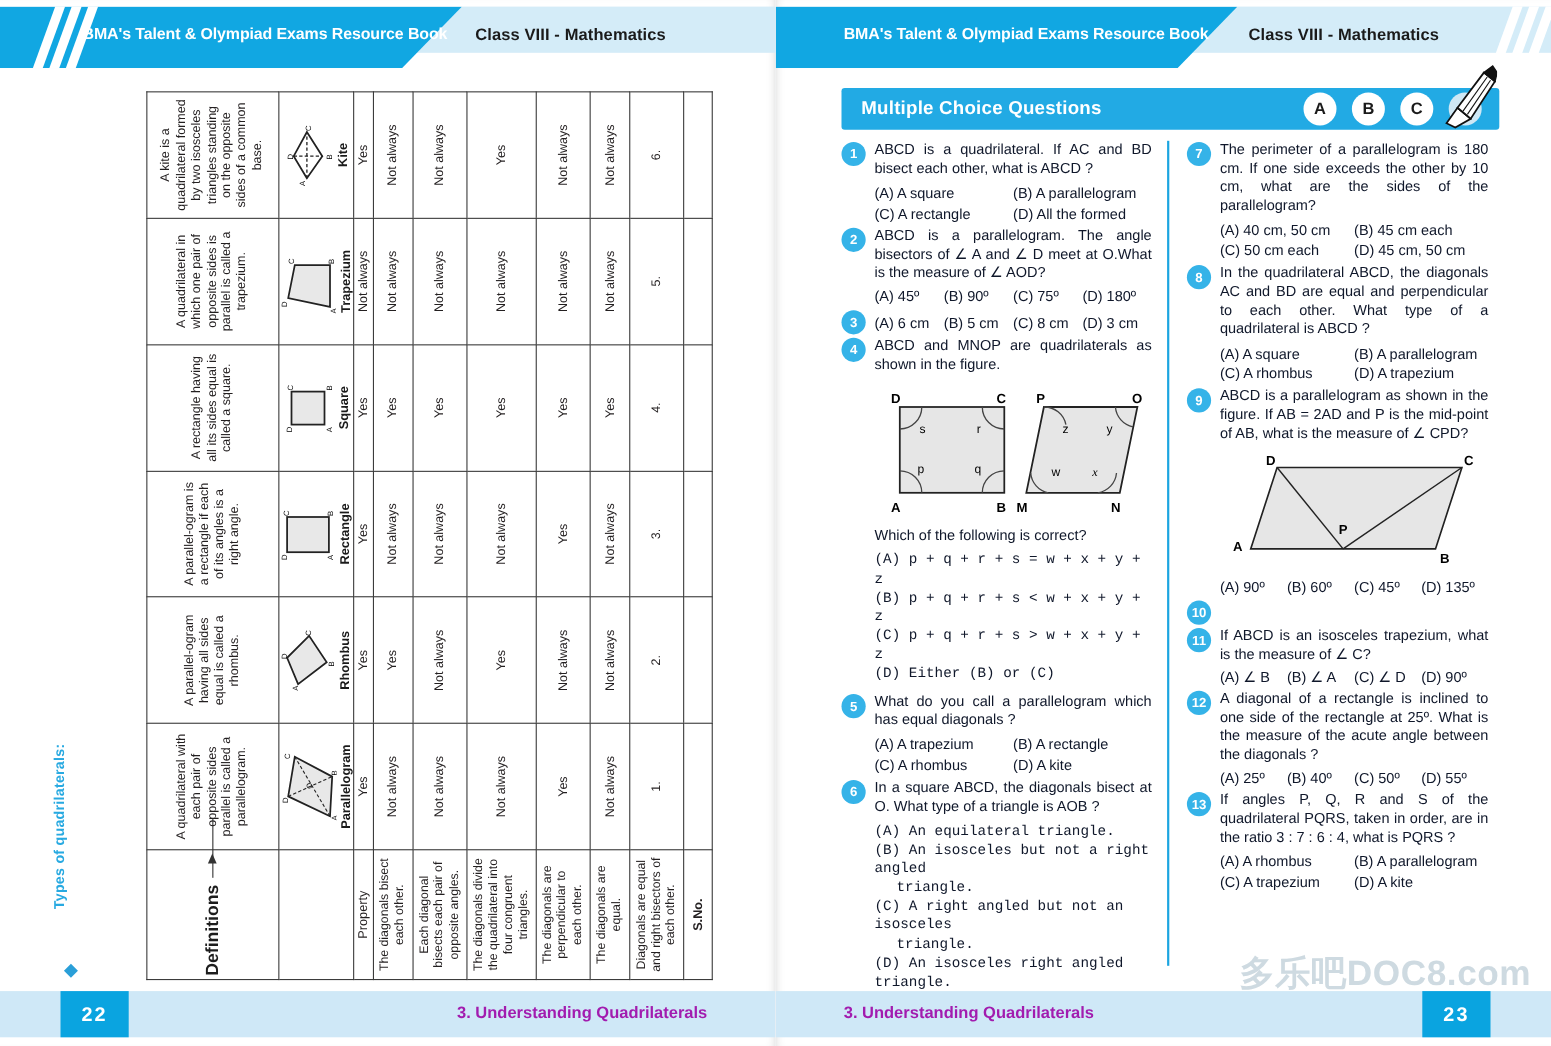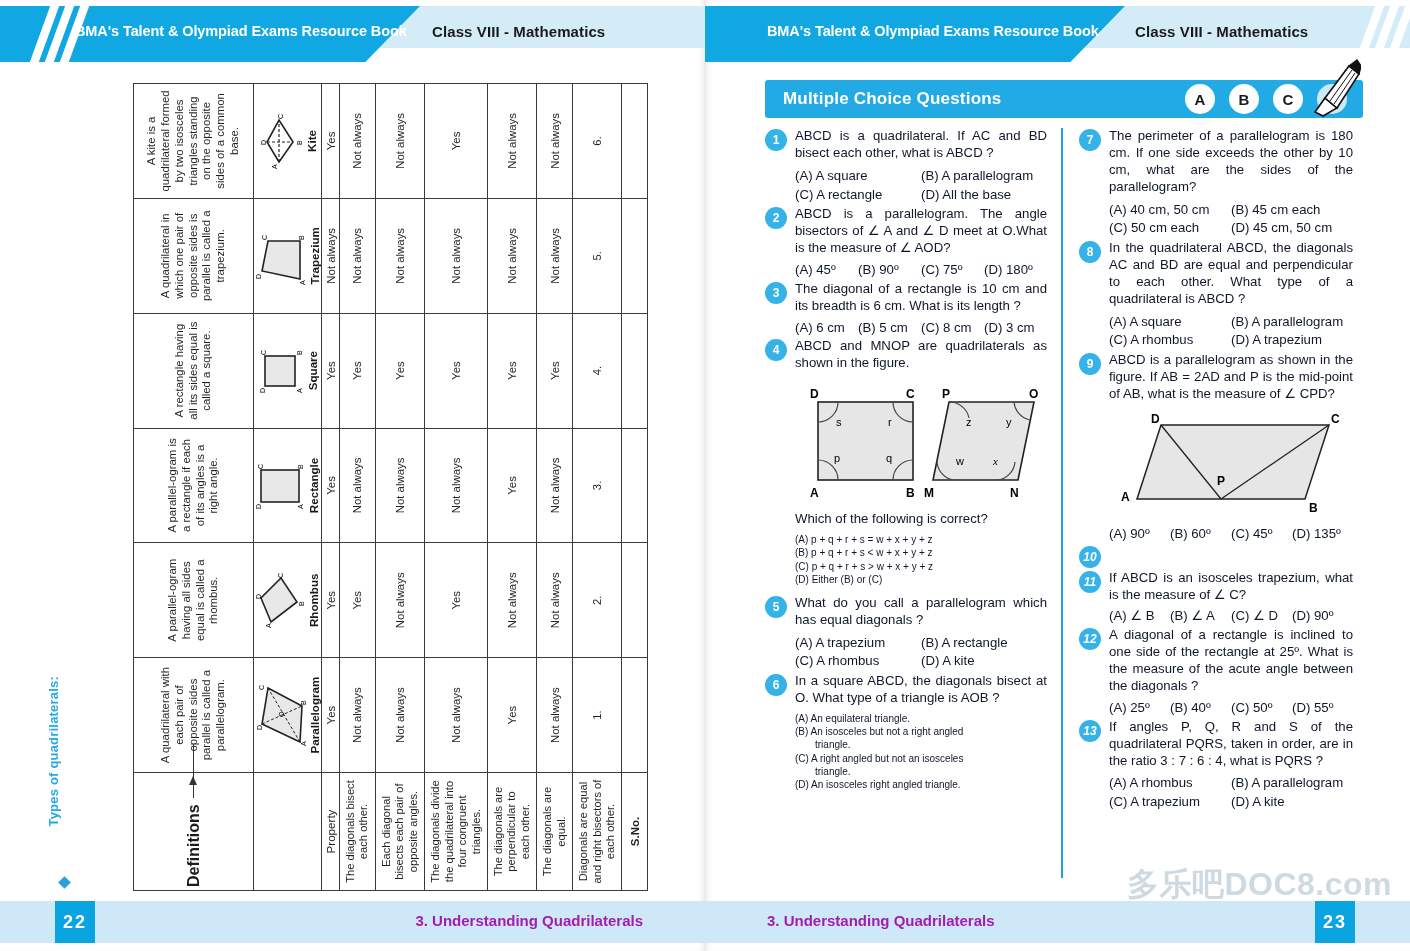--- a/index.html
+++ b/index.html
@@ -48,21 +48,21 @@
   .page.right .slash.r2 { left: 675px; }
   .page.right .slash.r3 { left: 690px; }
   .page.right .hdr-blue { width: 420px; left: 0; }
   .page.right .hdr-title { left: 62px; }
   .page.right .hdr-sub { left: 430px; }
 
   
   .ftr { position: absolute; bottom: 8px; left: 0; width: 705px; height: 42px; }
   .ftr-bg { position: absolute; inset: 0; background: #cfe8f7; }
   .ftr-num {
-    position: absolute; top: 0; height: 42px; width: 40px;
+    position: absolute; top: 0; height: 42px; width: 62px;
     background: #0aa4e0; color: #fff; font-size: 18px; font-weight: bold;
     display: flex; align-items: center; justify-content: center; letter-spacing: 2px;
   }
   .page.left .ftr-num { left: 55px; }
   .page.right .ftr-num { right: 55px; }
   .ftr-txt {
     position: absolute; top: 11px; color: #a21caf; font-size: 15px; font-weight: bold;
     white-space: nowrap;
   }
   .page.left .ftr-txt { right: 62px; }
@@ -143,29 +143,29 @@
   .col.a { padding-right: 10px; }
   .col.b { padding-left: 16px; border-left: 2.5px solid #1ba5e0; margin-left: 4px; }
 
   .q { display: flex; margin-bottom: 2px; }
   .qnum {
     flex: 0 0 22px; width: 22px; height: 22px; border-radius: 50%;
     background: #35b3e8; color: #fff; font-size: 12px; font-weight: bold;
     display: flex; align-items: center; justify-content: center;
     margin-right: 8px; margin-top: 1px;
   }
-  .qnum.wide { border-radius: 11px; font-style: italic; }
+  .qnum.wide { border-radius: 11px; }
   .qbody { flex: 1; font-size: 13.2px; line-height: 1.28; color: #0f172a; }
   .qtext { text-align: justify; }
   .opts { margin-top: 5px; }
   .opt-grid2 { display: flex; flex-wrap: wrap; }
   .opt-grid2 .o { width: 50%; font-size: 13.2px; line-height: 1.42; }
   .opt-grid4 { display: flex; }
   .opt-grid4 .o { flex: 1; font-size: 13.2px; white-space: nowrap; }
-  .opt-list .o { font-size: 10px; line-height: 1.32; }
+  .opt-list .o { font-size: 13px; line-height: 1.32; font-family: Liberation Mono, monospace; }
   .opt-list .o.ind { padding-left: 20px; }
   .spacer { height: 7px; }
 
   .figwrap { margin: 8px 0 6px 0; display: flex; justify-content: center; }
   .figwrap.left9 { margin: 6px 0 4px 0; }
 
   .watermark {
     position: absolute; right: 18px; bottom: 44px;
     font-size: 32px; font-weight: bold; color: rgba(190,205,215,.75);
     letter-spacing: .5px; pointer-events: none; white-space: nowrap; text-align: right;
@@ -425,42 +425,41 @@
       <div class="col a">
 
         <div class="q">
           <span class="qnum">1</span>
           <div class="qbody">
             <div class="qtext">ABCD is a quadrilateral.  If AC and BD bisect each other, what is ABCD ?</div>
             <div class="opts opt-grid2">
               <div class="o">(A) A square</div>
               <div class="o">(B) A parallelogram</div>
               <div class="o">(C) A rectangle</div>
-              <div class="o">(D) All the base</div>
+              <div class="o">(D) All the formed</div>
             </div>
           </div>
         </div>
 
         <div class="q">
           <span class="qnum">2</span>
           <div class="qbody">
             <div class="qtext">ABCD is a parallelogram. The angle bisectors of ∠ A and ∠ D meet at O.What is the measure of ∠ AOD?</div>
             <div class="opts opt-grid4">
               <div class="o">(A) 45º</div>
               <div class="o">(B) 90º</div>
               <div class="o">(C) 75º</div>
               <div class="o">(D) 180º</div>
             </div>
           </div>
         </div>
 
         <div class="q">
           <span class="qnum">3</span>
           <div class="qbody">
-            <div class="qtext">The diagonal of a rectangle is 10 cm and its breadth is 6 cm.  What is its length ?</div>
             <div class="opts opt-grid4">
               <div class="o">(A) 6 cm</div>
               <div class="o">(B) 5 cm</div>
               <div class="o">(C) 8 cm</div>
               <div class="o">(D) 3 cm</div>
             </div>
           </div>
         </div>
 
         <div class="q">

